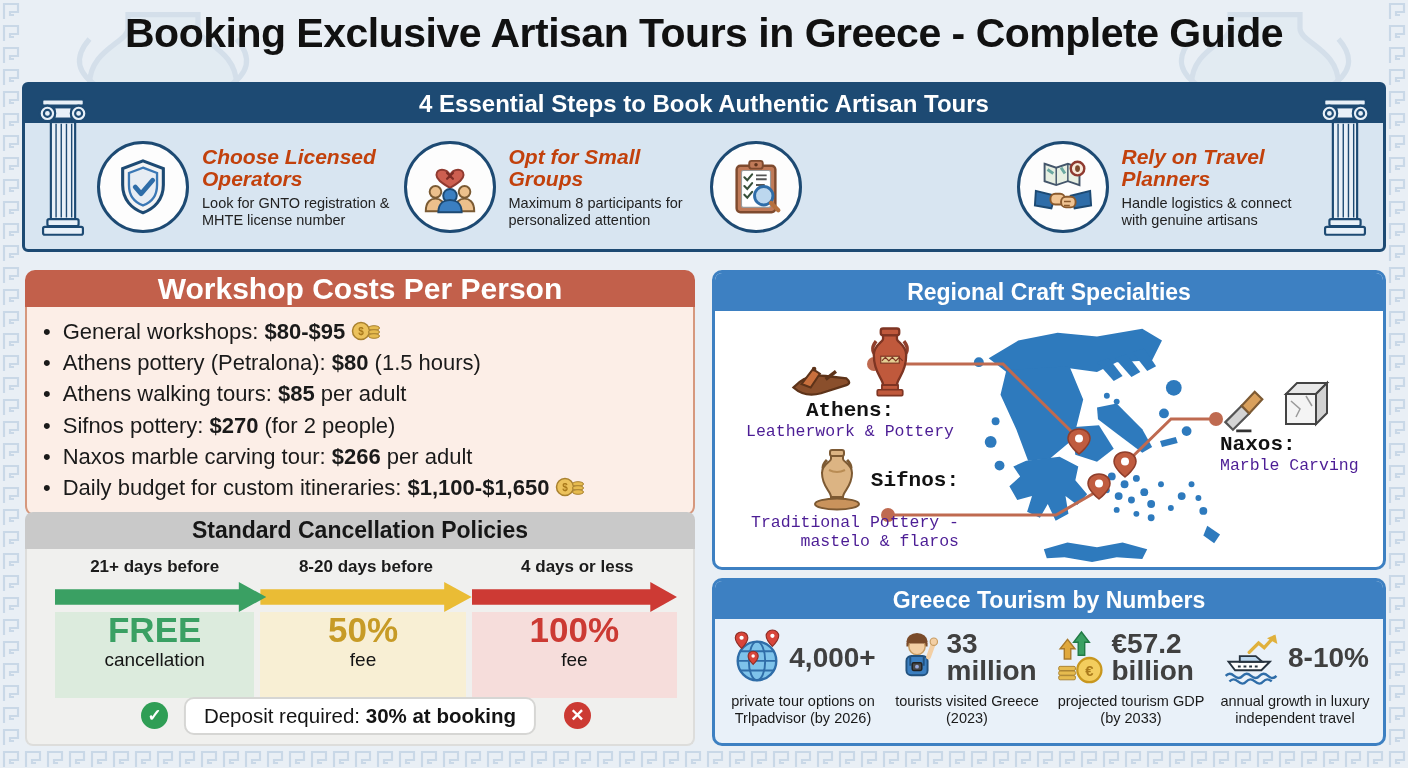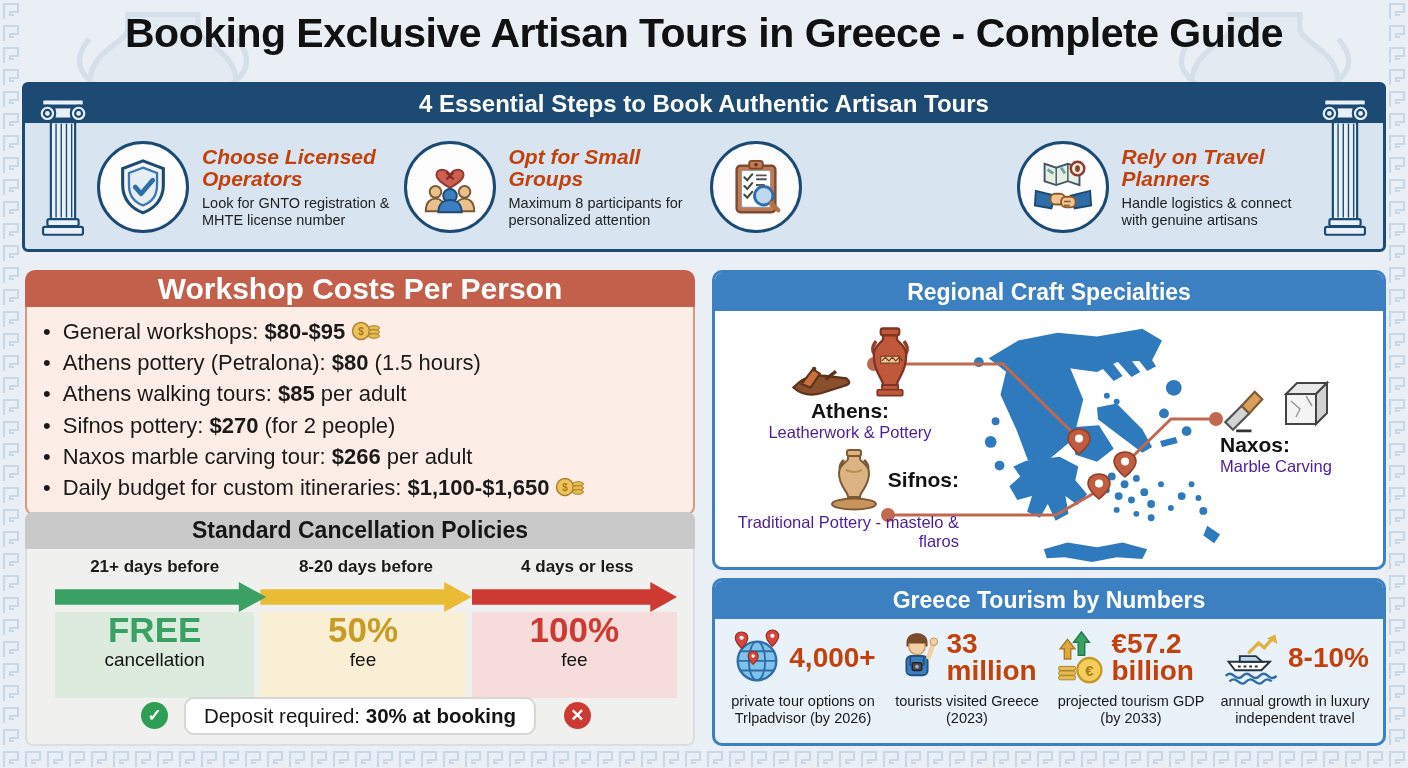--- a/index.html
+++ b/index.html
@@ -96,36 +96,36 @@
   }
 
   
   .panel-crafts { position:absolute; left:712px; top:270px; width:674px; height:300px; z-index:1;
     background:#fff; border:3px solid #3d80c2; border-radius:10px; overflow:hidden; }
   .blue-header { height:38px; background:#3d80c2; color:#fff; font-size:23px; font-weight:bold;
     display:flex; align-items:center; justify-content:center; }
   .crafts-body { position:relative; height:256px; }
   .map-svg { position:absolute; left:232px; top:0px; width:300px; height:256px; }
   .links-svg { position:absolute; left:0; top:0; width:668px; height:256px; pointer-events:none; }
-  .region { position:absolute; }
+  .region { position:absolute;font-family:Liberation Mono, monospace; }
   .region-athens { left:30px; top:12px; width:210px; text-align:center; }
   .region-athens .icons { display:flex; align-items:flex-end; justify-content:center; gap:10px; height:76px; }
   .region-sifnos { left:14px; top:136px; width:230px; text-align:right; }
   .region-sifnos .row { display:flex; align-items:center; justify-content:flex-end; gap:6px; }
   .region-naxos { left:505px; top:60px; width:160px; text-align:left; }
   .region-naxos .icons { display:flex; align-items:flex-end; gap:6px; height:62px; }
   .region-name { font-size:21px; font-weight:bold; color:#121212; }
   .region-desc { font-size:16.5px; line-height:1.18; color:#4c1d95; }
 
   .panel-tourism { position:absolute; left:712px; top:578px; width:674px; height:168px; z-index:1;
     background:#e9f1f9; border:3px solid #3d80c2; border-radius:10px; overflow:hidden; }
   .stats-row { display:flex; padding:8px 6px 0; }
   .stat { flex:1; display:flex; flex-direction:column; align-items:center; padding:0 3px; }
   .stat-top { display:flex; align-items:center; gap:5px; min-height:62px; }
-  .stat-value { font-size:28px; font-weight:bold; line-height:0.95; color:#c2410c; }
+  .stat-value { font-size:28px; font-weight:bold; line-height:0.95; color:#404040; }
   .stat-value.narrow { max-width:96px; }
   .stat-caption { font-size:14.5px; text-align:center; line-height:1.15; margin-top:4px; color:#1a1a1a; }
 </style>
 </head>
 <body>
 
 <div class="canvas">
 
   <svg class="edge" style="left:0;top:0;width:1408px;height:768px">
     <defs>

